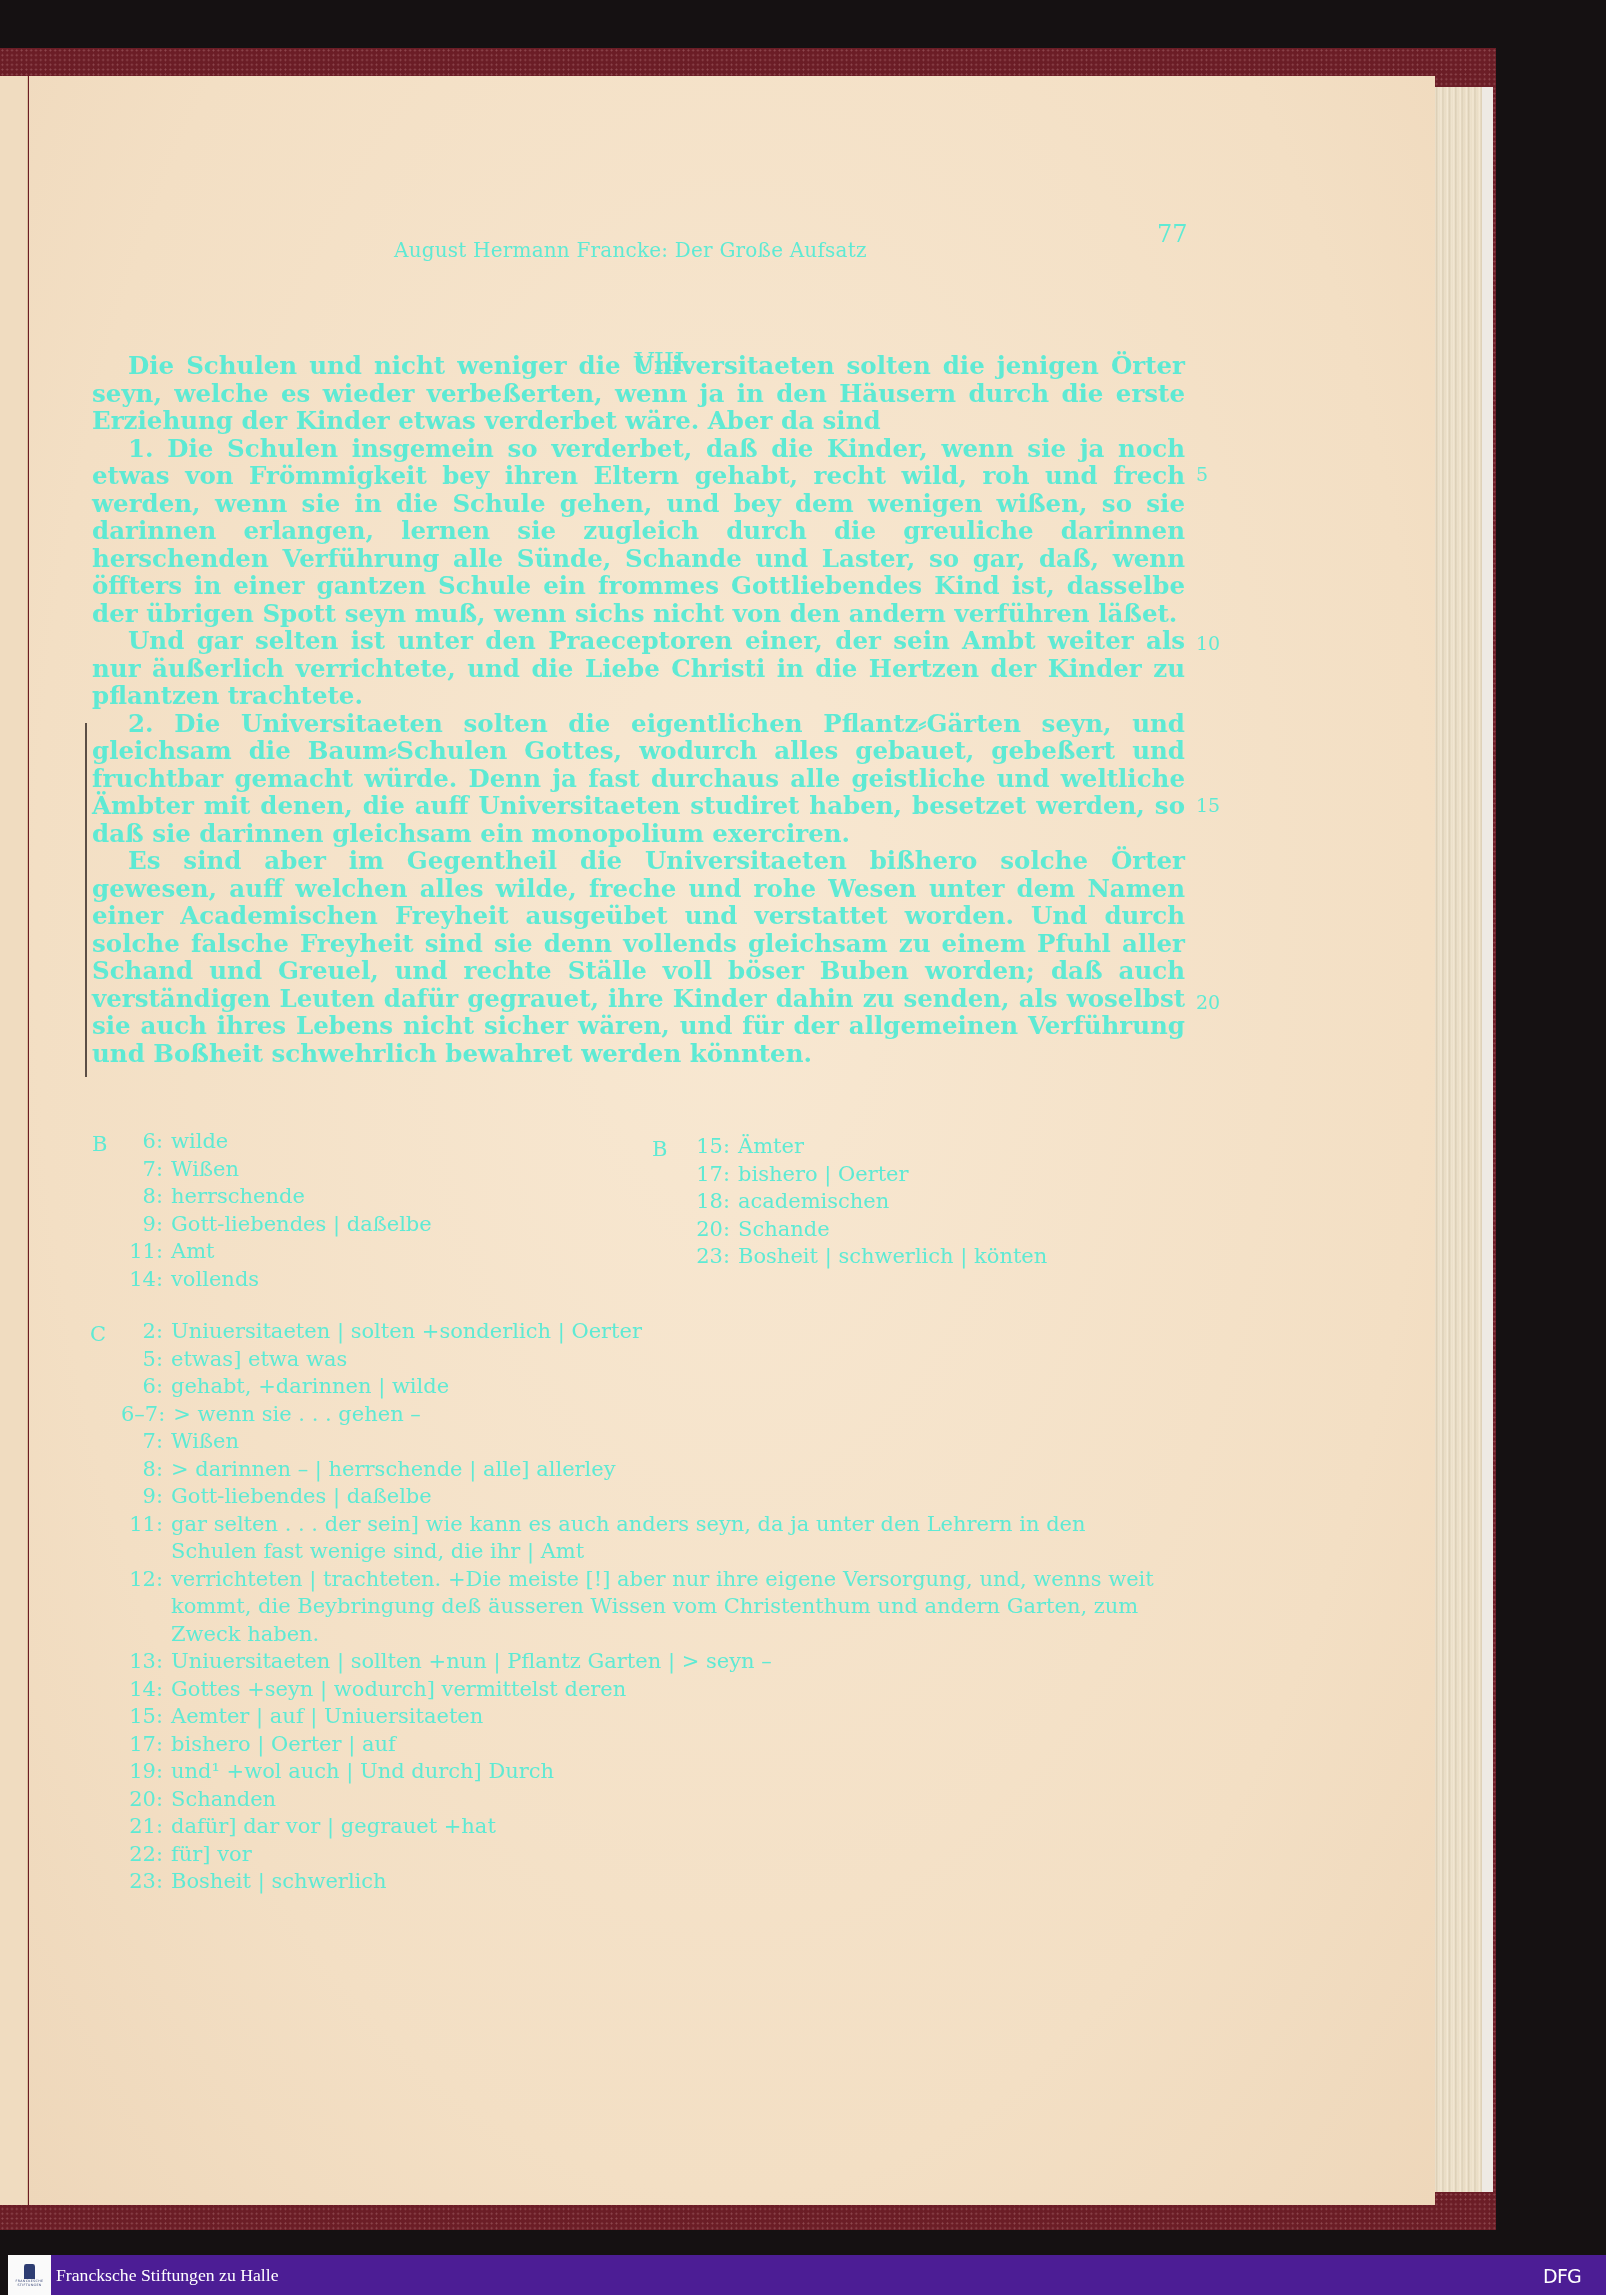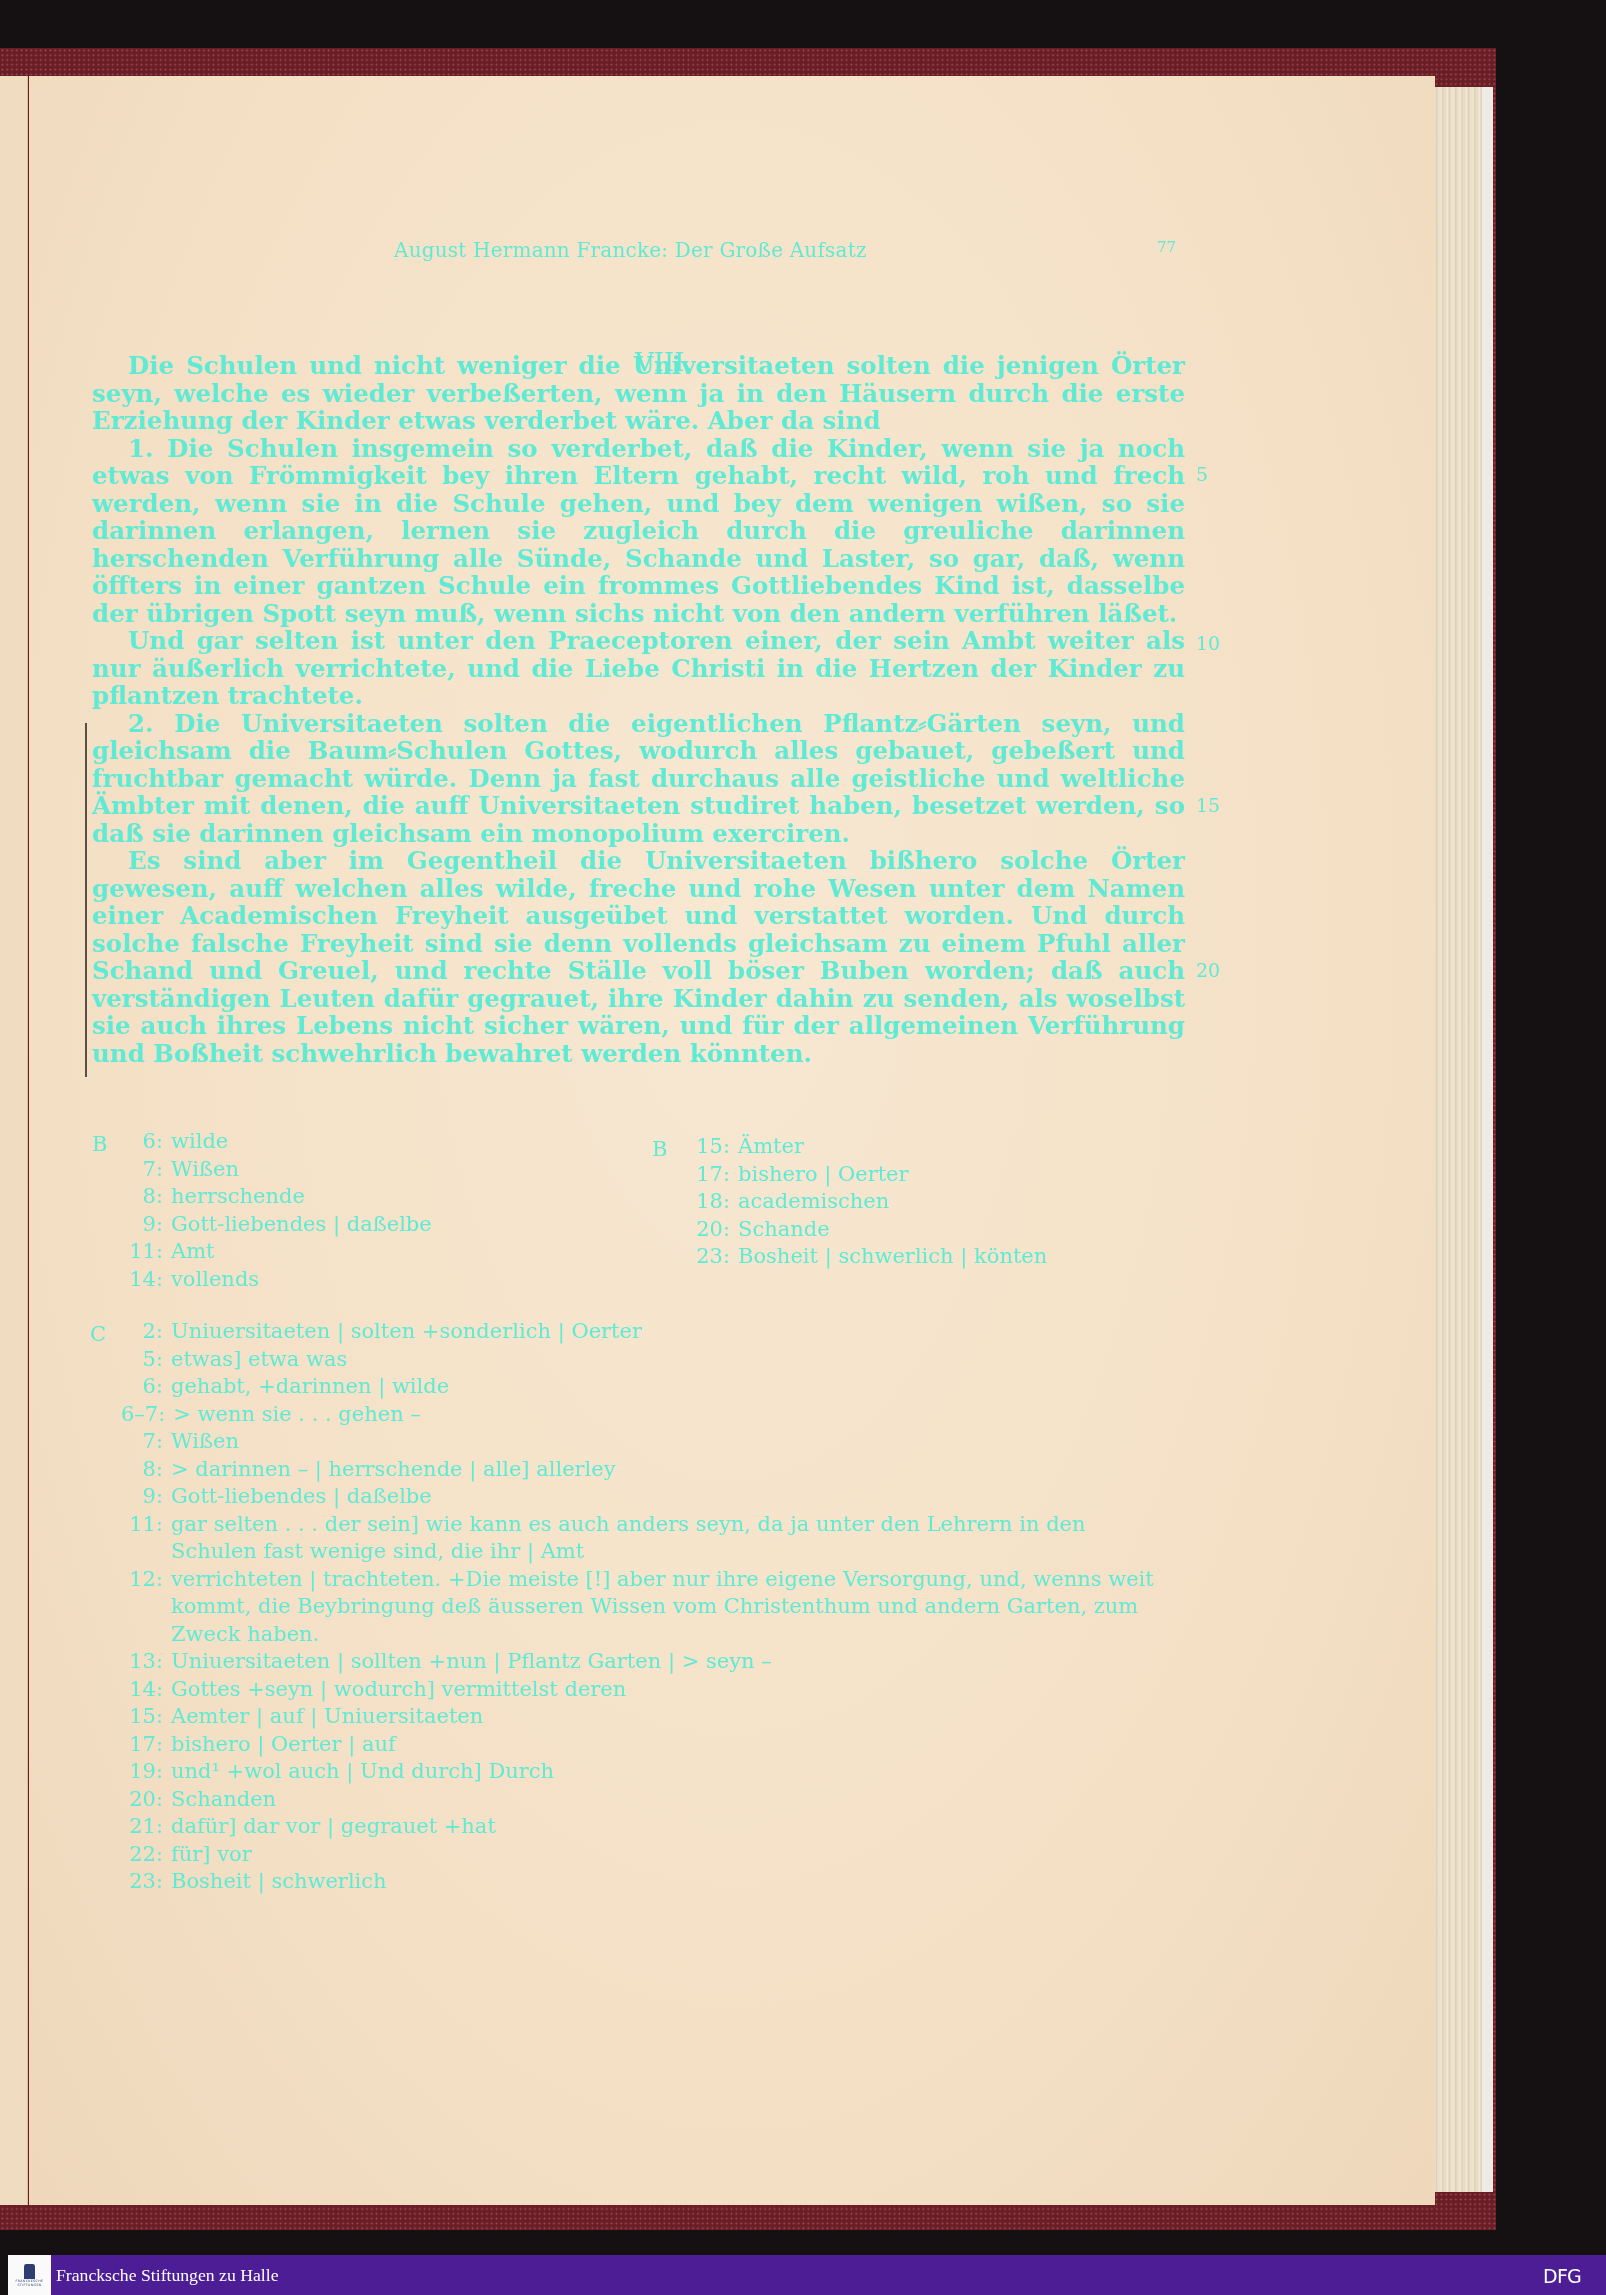--- a/index.html
+++ b/index.html
@@ -26,21 +26,21 @@
   }
   .left-page-edge {
     position: absolute; left: 0; top: 76px; width: 27px; height: 2129px;
     background: #f0dcc0; border-right: 1.6px solid #d9bf9d;
   }
   .text { color: #5eead4; font-family: "DejaVu Serif", serif; }
   .running-head {
     position: absolute; top: 238px; left: 394px; font-size: 20px; letter-spacing: 0.2px;
   }
   .page-number {
-    position: absolute; top: 238px; left: 1157px; font-size: 15px;
+    position: absolute; top: 220px; left: 1157px; font-size: 24px;
   }
   .section-title {
     position: absolute; top: 299px; left: 635px; font-size: 26px; margin-top: 48px;
   }
   .body-block {
     position: absolute; left: 92px; top: 352px; width: 1093px;
     font-size: 24.5px; line-height: 27.5px; text-align: justify;
   }
   .body-block p { margin: 0; text-indent: 36px; font-weight: bold; }
   .body-block p.first { text-indent: 36px; }
@@ -95,21 +95,21 @@
   <p class="first">Die Schulen und nicht weniger die Universitaeten solten die jenigen Örter seyn, welche es wieder verbeßerten, wenn ja in den Häusern durch die erste Erziehung der Kinder etwas verderbet wäre. Aber da sind</p>
   <p>1. Die Schulen insgemein so verderbet, daß die Kinder, wenn sie ja noch etwas von Frömmigkeit bey ihren Eltern gehabt, recht wild, roh und frech werden, wenn sie in die Schule gehen, und bey dem wenigen wißen, so sie darinnen erlangen, lernen sie zugleich durch die greuliche darinnen herschenden Verführung alle Sünde, Schande und Laster, so gar, daß, wenn öffters in einer gantzen Schule ein frommes Gottliebendes Kind ist, dasselbe der übrigen Spott seyn muß, wenn sichs nicht von den andern verführen läßet.</p>
   <p>Und gar selten ist unter den Praeceptoren einer, der sein Ambt weiter als nur äußerlich verrichtete, und die Liebe Christi in die Hertzen der Kinder zu pflantzen trachtete.</p>
   <p>2. Die Universitaeten solten die eigentlichen Pflantz⸗Gärten seyn, und gleichsam die Baum⸗Schulen Gottes, wodurch alles gebauet, gebeßert und fruchtbar gemacht würde. Denn ja fast durchaus alle geistliche und weltliche Ämbter mit denen, die auff Universitaeten studiret haben, besetzet werden, so daß sie darinnen gleichsam ein monopolium exerciren.</p>
   <p>Es sind aber im Gegentheil die Universitaeten bißhero solche Örter gewesen, auff welchen alles wilde, freche und rohe Wesen unter dem Namen einer Academischen Freyheit ausgeübet und verstattet worden. Und durch solche falsche Freyheit sind sie denn vollends gleichsam zu einem Pfuhl aller Schand und Greuel, und rechte Ställe voll böser Buben worden; daß auch verständigen Leuten dafür gegrauet, ihre Kinder dahin zu senden, als woselbst sie auch ihres Lebens nicht sicher wären, und für der allgemeinen Verführung und Boßheit schwehrlich bewahret werden könnten.</p>
 </div>
 
 <div class="text line-num" style="top:463px">5</div>
 <div class="text line-num" style="top:632px">10</div>
 <div class="text line-num" style="top:794px">15</div>
-<div class="text line-num" style="top:959px">20</div>
+<div class="text line-num" style="top:991px">20</div>
 
 <div class="text apparatus app-siglum" style="left:92px; top:1131px;">B</div>
 <div class="text apparatus app-col" style="left:121px; top:1128px;">
   <div class="app-row">
       <span class="app-ln">6:</span>
       <span class="app-tx">wilde</span>
     </div>
   <div class="app-row">
       <span class="app-ln">7:</span>
       <span class="app-tx">Wißen</span>

